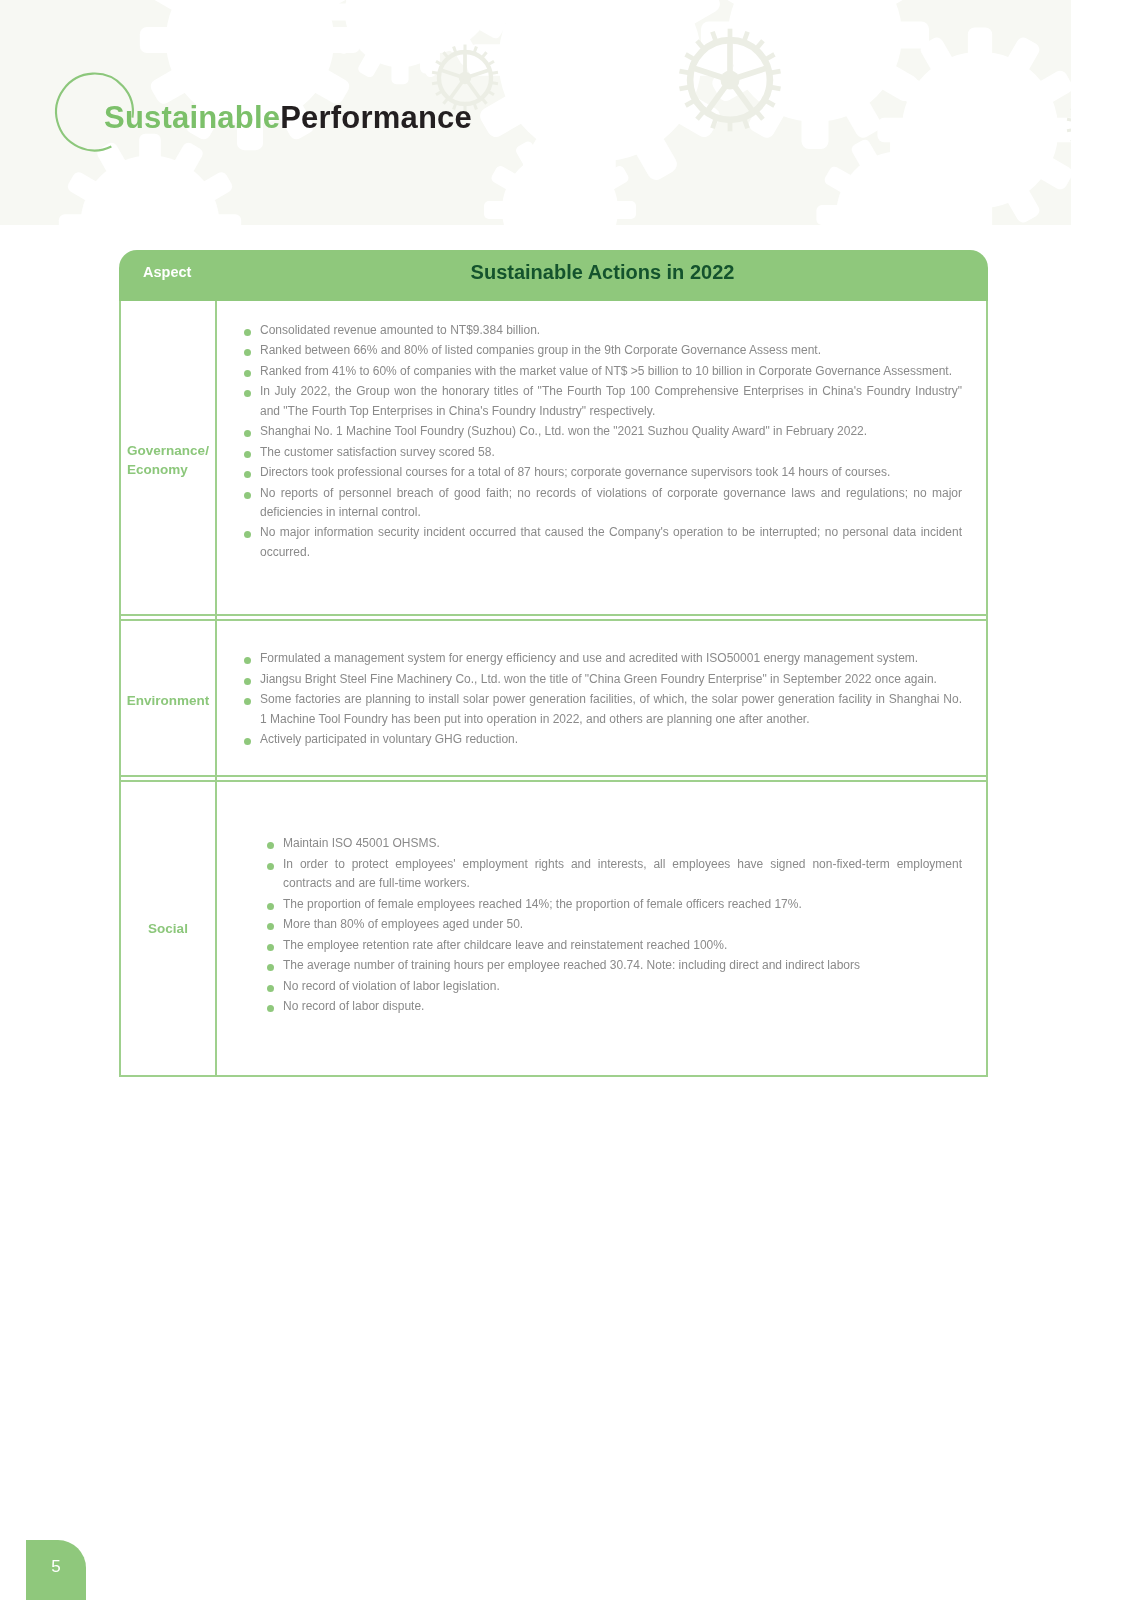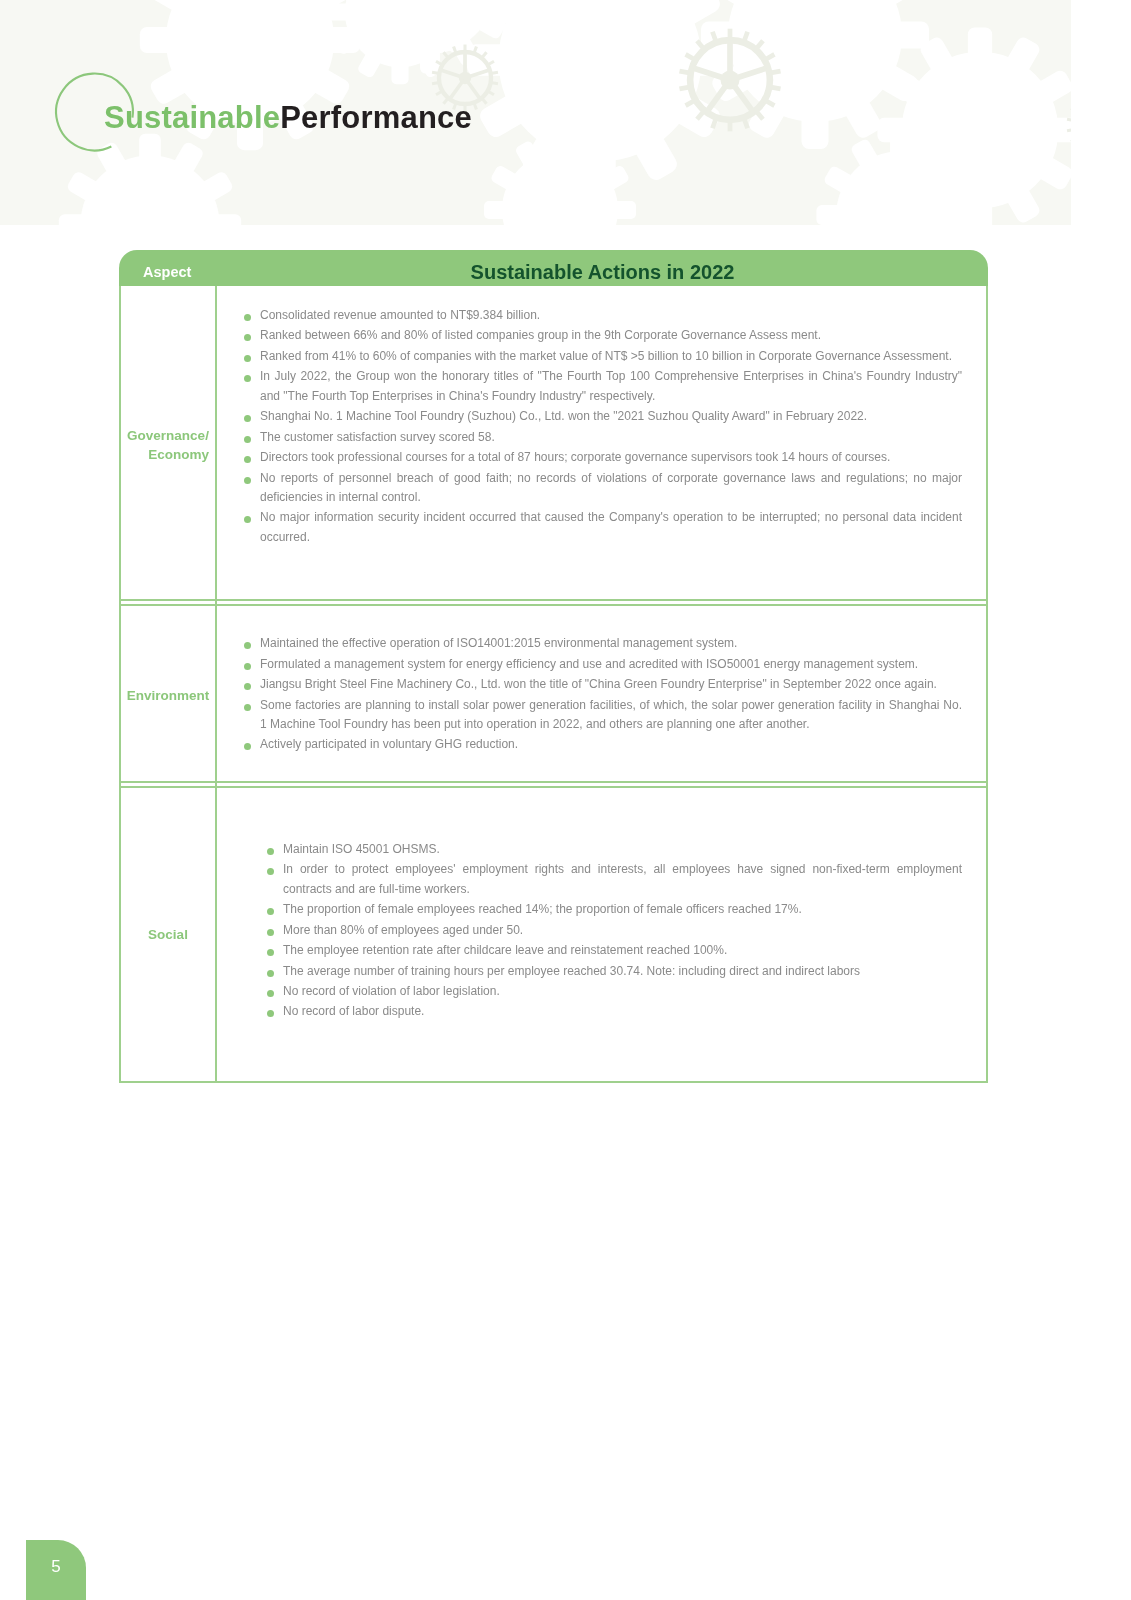--- a/index.html
+++ b/index.html
@@ -59,21 +59,21 @@
   .title-dark  { color: #231f20; }
 
   
   .table-wrap {
     position: absolute;
     left: 119px;
     top: 250px;
     width: 869px;
   }
   .tbl-header {
-    height: 36px;
+    height: 51px;
     background: #8fc87c;
     border-radius: 18px 18px 0 0;
     position: relative;
   }
   .tbl-header .th-aspect {
     position: absolute;
     left: 24px;
     top: 0;
     height: 45px;
     line-height: 45px;
@@ -115,21 +115,21 @@
     background: #9fd08d;
   }
 
   .cell-aspect {
     width: 96px;
     flex: 0 0 96px;
     border-right: 2px solid #9fd08d;
     display: flex;
     align-items: center;
     justify-content: center;
-    text-align: right;
+    text-align: left;
     color: #8cc77b;
     font-size: 13.5px;
     font-weight: bold;
     line-height: 1.45;
     padding: 0 1px;
     box-sizing: border-box;
   }
   .cell-actions {
     flex: 1 1 auto;
     padding: 18px 24px 20px 24px;
@@ -302,21 +302,20 @@
     </div>
 
     <div class="row row-environment">
       <div class="cell-aspect">
         <div>
           <span>Environment</span>
         </div>
       </div>
       <div class="cell-actions">
         <ul class="bullets">
-          <li>Maintained the effective operation of ISO14001:2015 environmental management system.</li>
           <li>Formulated a management system for energy efficiency and use and acredited with ISO50001 energy management system.</li>
           <li>Jiangsu Bright Steel Fine Machinery Co., Ltd. won the title of "China Green Foundry Enterprise" in September 2022 once again.</li>
           <li>Some factories are planning to install solar power generation facilities, of which, the solar power generation facility in Shanghai No. 1 Machine Tool Foundry has been put into operation in 2022, and others are planning one after another.</li>
           <li>Actively participated in voluntary GHG reduction.</li>
         </ul>
       </div>
     </div>
 
     <div class="row row-social">
       <div class="cell-aspect">

